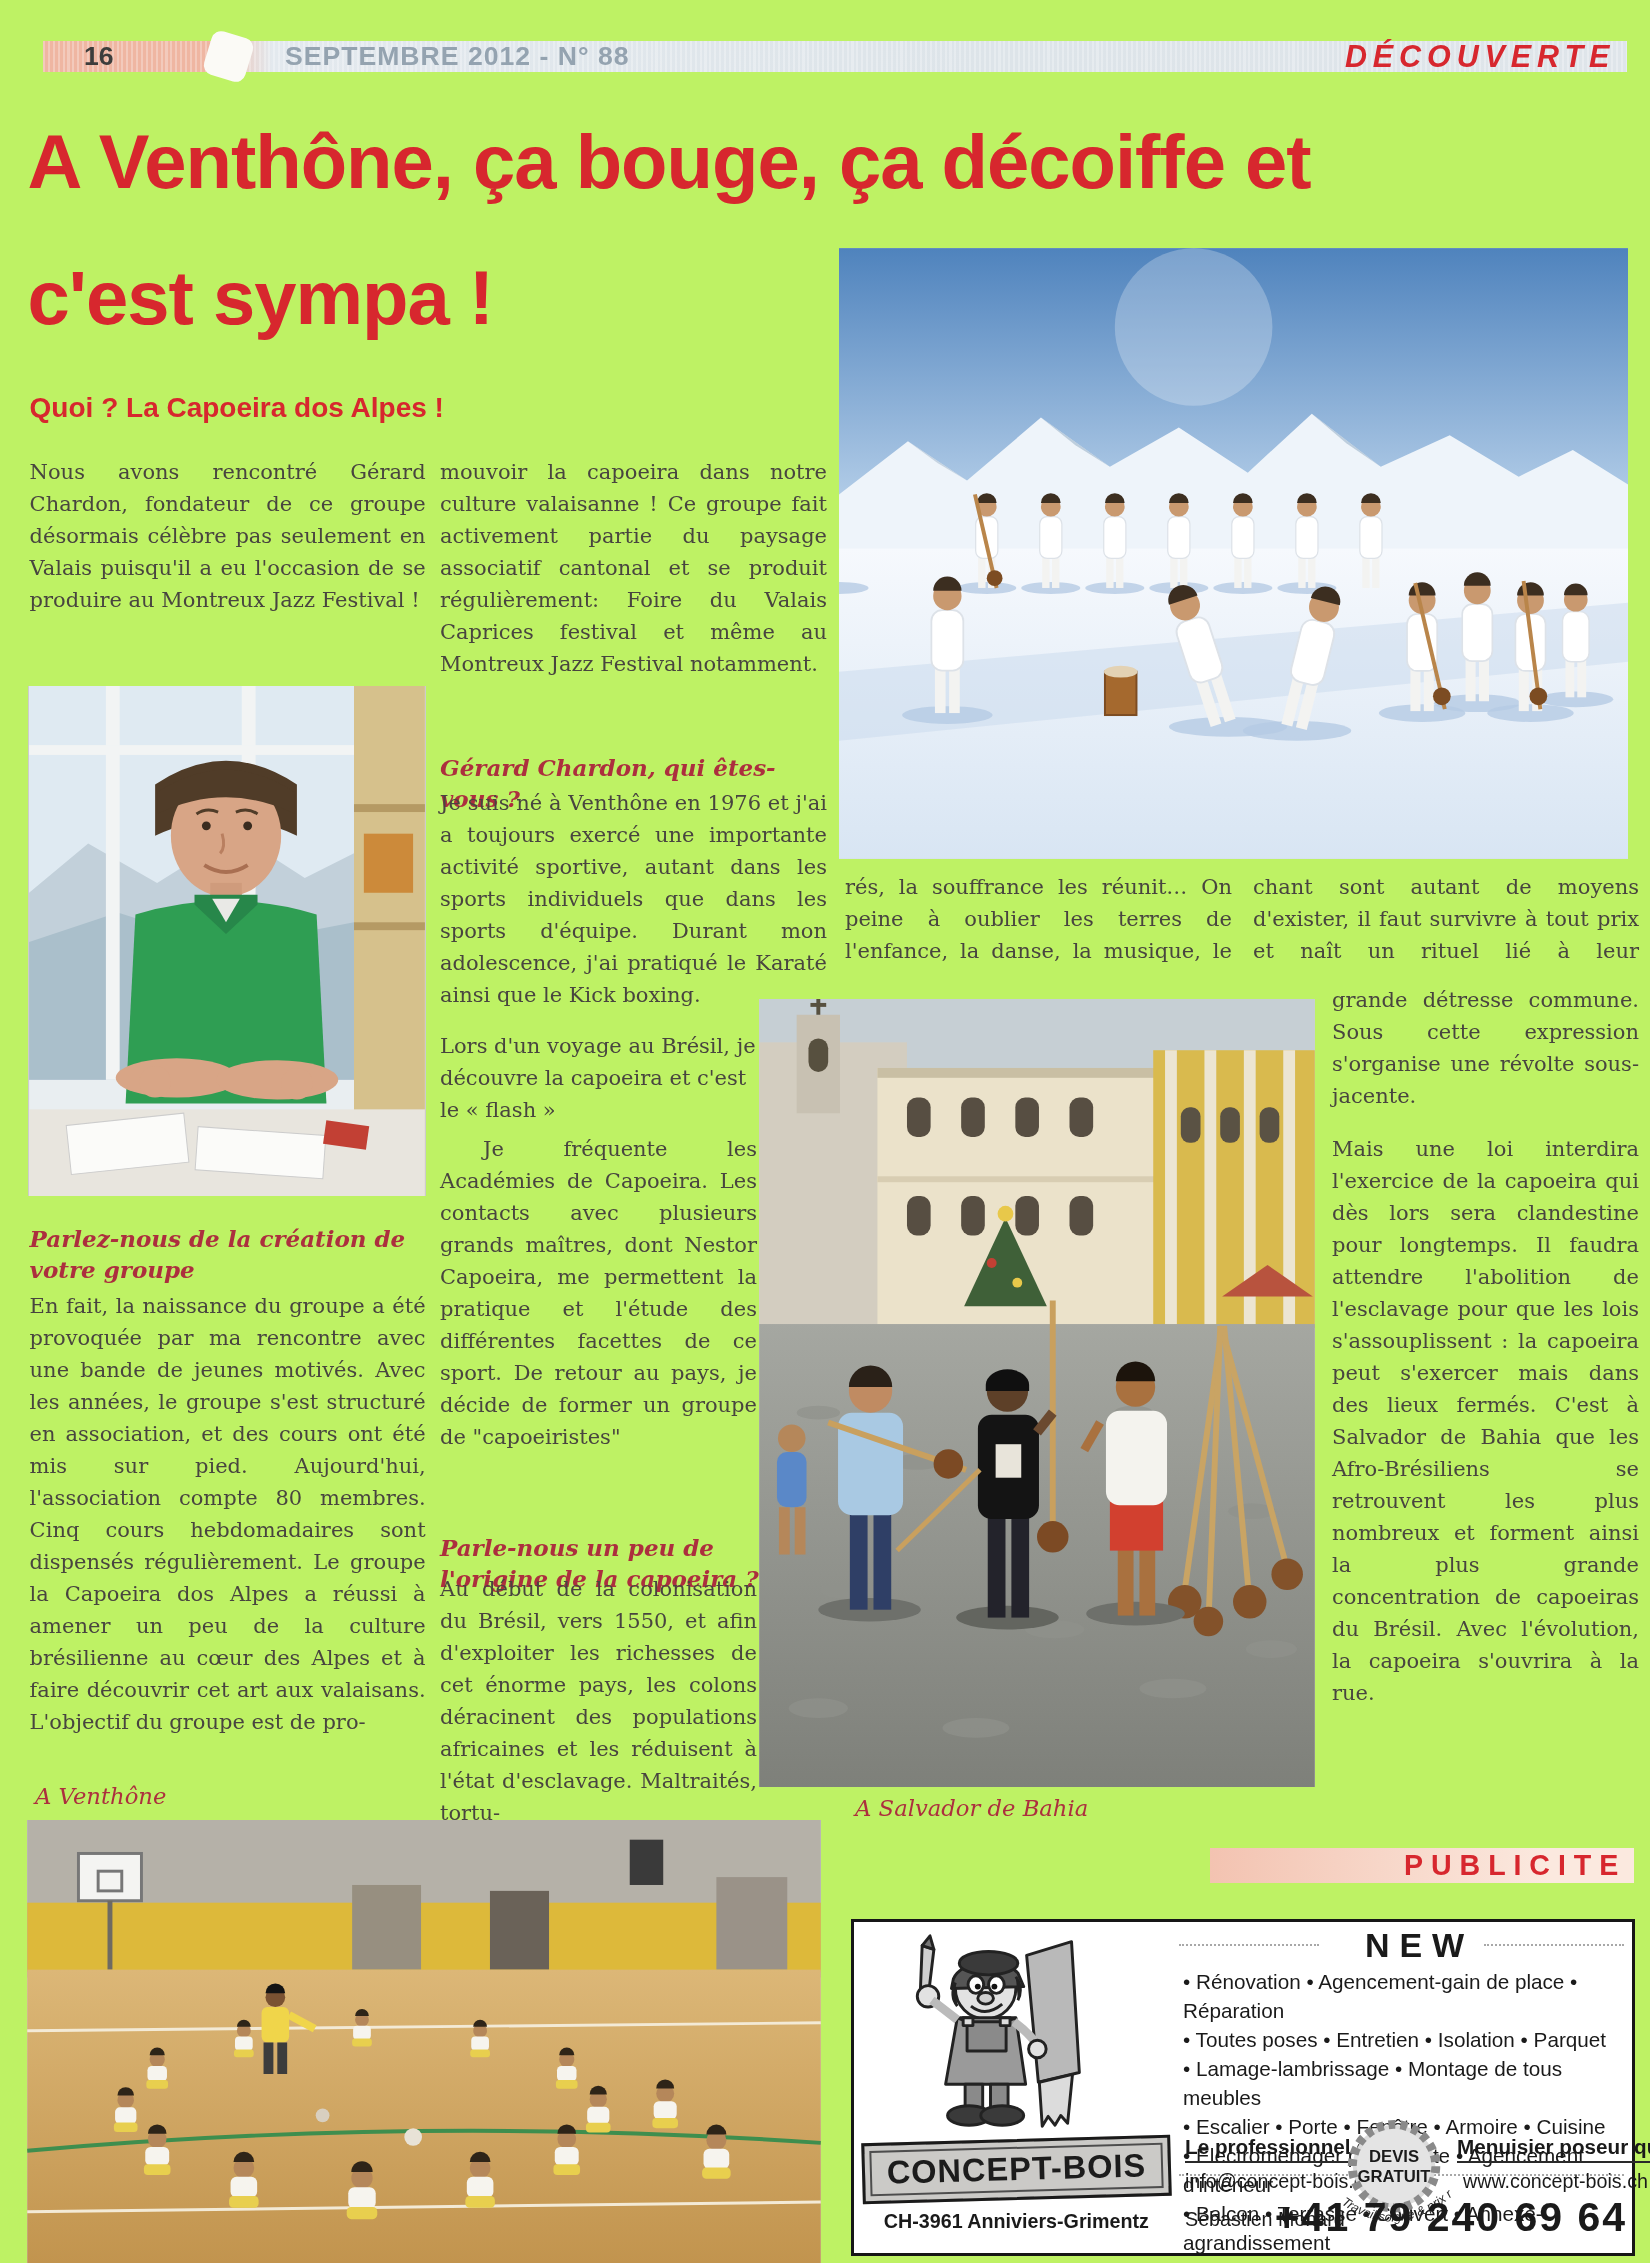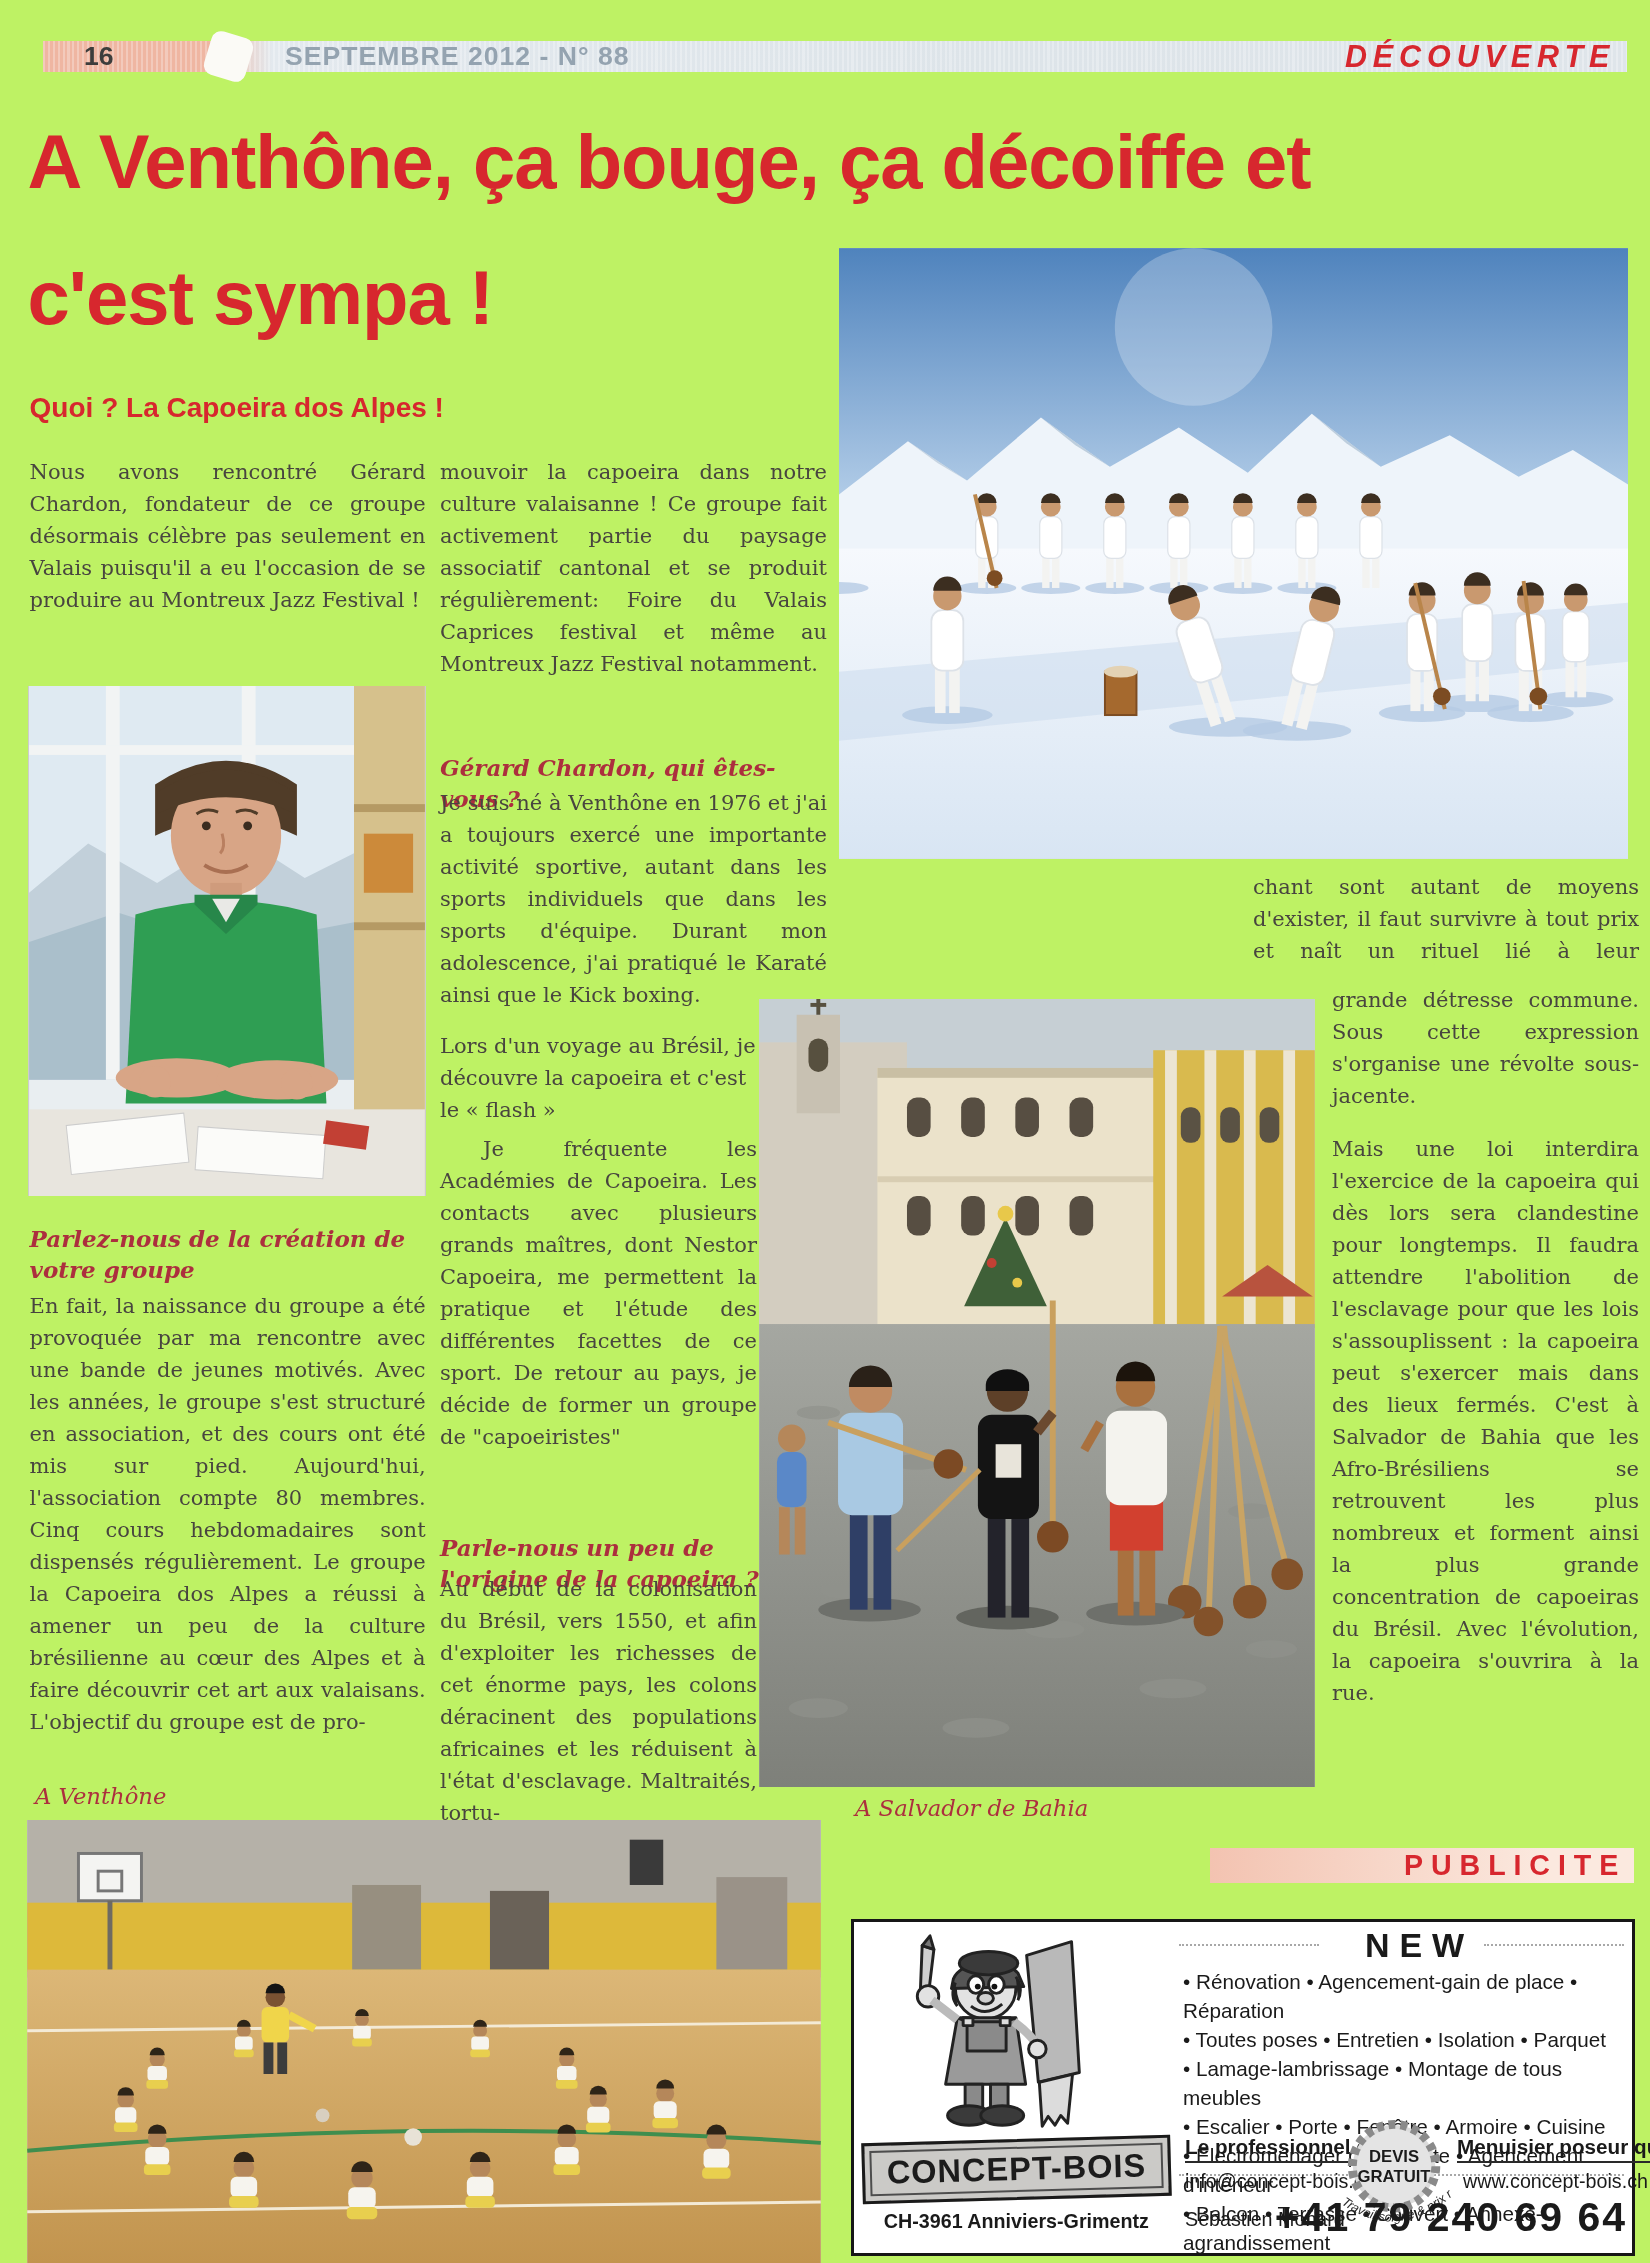--- a/index.html
+++ b/index.html
@@ -247,20 +247,21 @@
   </div>
 
   <p class="body" style="left:440px;top:456px;width:387px;">mouvoir la capoeira dans notre culture valaisanne ! Ce groupe fait activement partie du paysage associatif cantonal et se produit régulièrement: Foire du Valais Caprices festival et même au Montreux Jazz Festival notamment.</p>
   <p class="qhead" style="left:440px;top:753px;width:387px;">Gérard Chardon, qui êtes-vous ?</p>
   <p class="body" style="left:440px;top:787px;width:387px;">Je suis né  à Venthône en 1976 et j'ai a toujours exercé une importante activité sportive, autant dans les sports individuels que dans les sports d'équipe. Durant mon adolescence, j'ai pratiqué le Karaté ainsi que le Kick boxing.</p>
   <p class="body ragged" style="left:440px;top:1030px;width:325px;">Lors d'un voyage au Brésil, je découvre la capoeira et c'est le « flash »</p>
   <p class="body" style="left:440px;top:1133px;width:317px;text-indent:43px;">Je fréquente les Académies de Capoeira. Les contacts avec plusieurs grands maîtres, dont Nestor Capoeira, me permettent la pratique et l'étude des différentes facettes de ce sport. De retour au pays, je décide de former un groupe de "capoeiristes"</p>
   <p class="qhead" style="left:440px;top:1505px;width:325px;margin-top:28px;">Parle-nous un peu de l'origine de la capoeira ?</p>
   <p class="body" style="left:440px;top:1573px;width:317px;">Au début de la colonisation du Brésil, vers 1550, et afin d'exploiter les richesses de cet énorme pays, les colons déracinent des populations africaines et les réduisent à l'état d'esclavage. Maltraités, tortu-</p>
 
+  <p class="body just-all" style="left:845px;top:871px;width:387px;">rés, la souffrance les réunit… On peine à oublier les terres de l'enfance, la danse, la musique, le</p>
 
   <div class="photo" style="left:759px;top:999px;width:556px;height:788px;">
     <svg viewBox="0 0 564 800">
       <defs>
         <linearGradient id="ground" x1="0" y1="0" x2="0" y2="1">
           <stop offset="0" stop-color="#a5a7a1"></stop>
             <stop offset="1" stop-color="#7e807a"></stop>
         </linearGradient>
       </defs>
       <rect width="564" height="160" fill="#c6cfd4"></rect>

